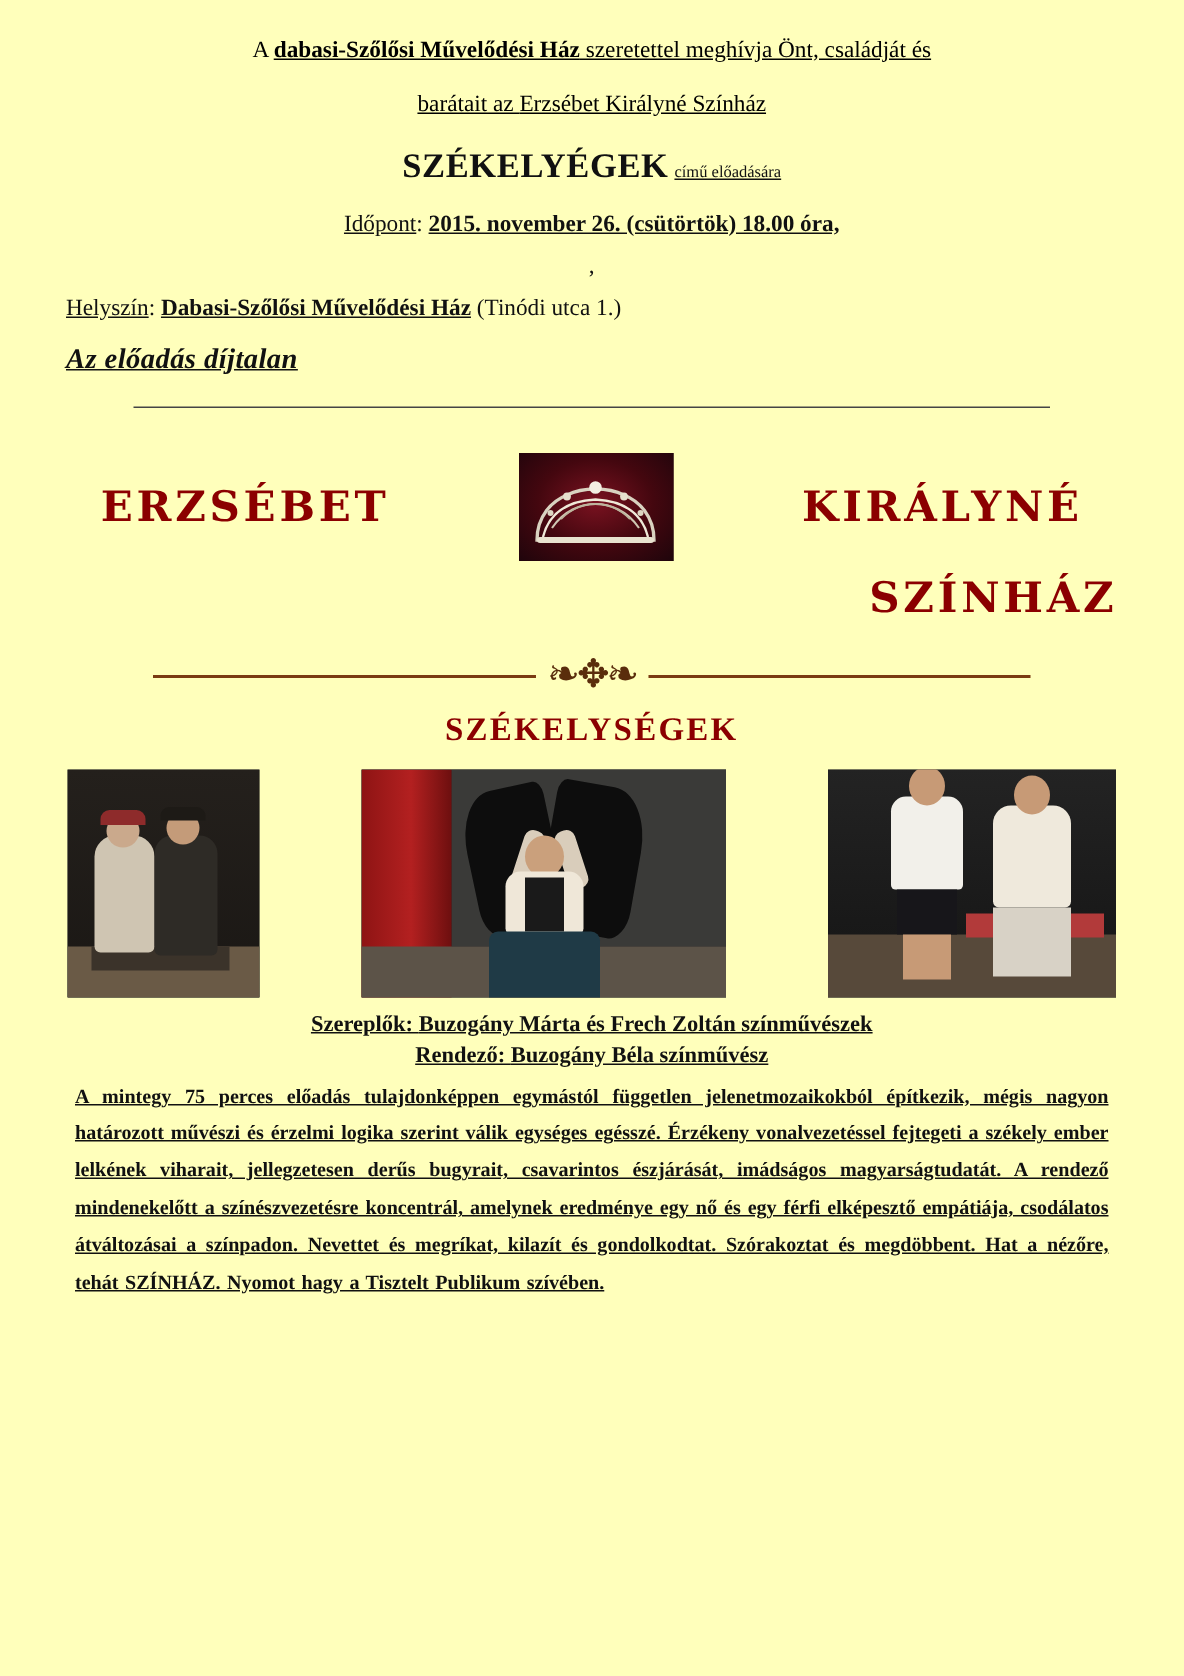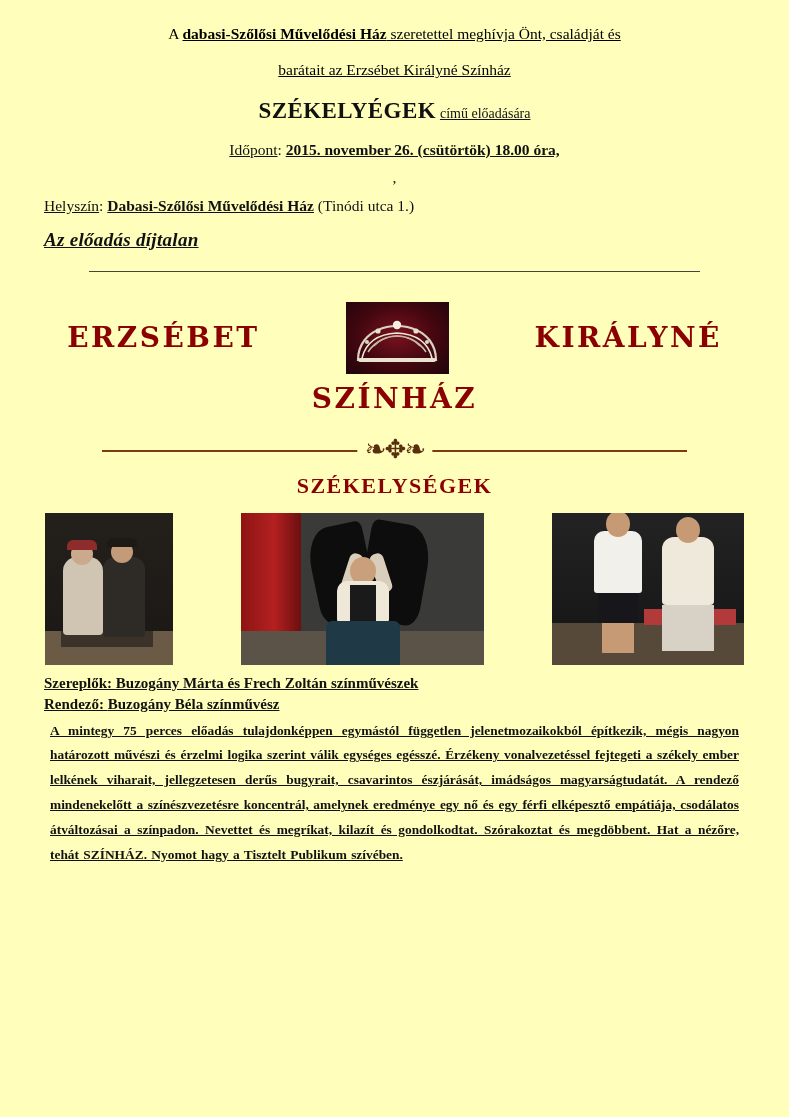--- a/index.html
+++ b/index.html
@@ -42,21 +42,21 @@
     margin: 0 0 18px 0;
     line-height: 1.05;
   }
   .title-line .big {
     font-size: 23px;
     font-weight: bold;
     letter-spacing: 0.4px;
     font-family: Liberation Serif, serif;
   }
   .title-line .small {
-    font-size: 14px;
+    font-size: 11px;
     text-decoration: underline;
   }
 
   .when {
     text-align: center;
     font-size: 15.5px;
     margin: 0 0 10px 0;
   }
   .when .lbl { text-decoration: underline; }
   .when b { font-weight: bold; text-decoration: underline; }
@@ -127,21 +127,21 @@
     transform: translate(-50%, -50%);
     background: radial-gradient(ellipse at center, #7a1220 0%, #44070f 45%, #12040a 100%);
   }
   .crown-svg {
     position: absolute;
     left: 50%;
     top: 54%;
     transform: translate(-50%, -50%);
   }
   .logo-word2 {
-    text-align: center;
+    text-align: right;
     font-family: "DejaVu Serif", serif;
     font-weight: bold;
     font-size: 28px;
     letter-spacing: 2.5px;
     color: #8b0000;
     text-transform: uppercase;
     margin-top: 8px;
   }
 
   
@@ -233,21 +233,21 @@
   .p3 .manTop { position:absolute; left:42px; top:18px; width:48px; height:62px; background:#f2f0ea; border-radius:10px 10px 3px 3px; }
   .p3 .manHead { position:absolute; left:54px; top:-2px; width:24px; height:26px; border-radius:50%; background:#c79a76; }
   .p3 .manShorts { position:absolute; left:46px; top:80px; width:40px; height:30px; background:#17161a; }
   .p3 .manLegs { position:absolute; left:50px; top:110px; width:32px; height:30px; background:#c79a76; }
   .p3 .womTop { position:absolute; right:30px; top:24px; width:52px; height:68px; background:#efe9dc; border-radius:12px 12px 4px 4px; }
   .p3 .womHead { position:absolute; right:44px; top:4px; width:24px; height:26px; border-radius:50%; background:#c79a76; }
   .p3 .womSkirt { position:absolute; right:30px; top:92px; width:52px; height:46px; background:#d8d2c6; }
 
   
   .credit {
-    text-align: left;
+    text-align: center;
     font-size: 15px;
     font-weight: bold;
     text-decoration: underline;
     margin: 4px 0 4px 0;
     color: #111;
   }
 
   
   .body-text {
     text-align: justify;

